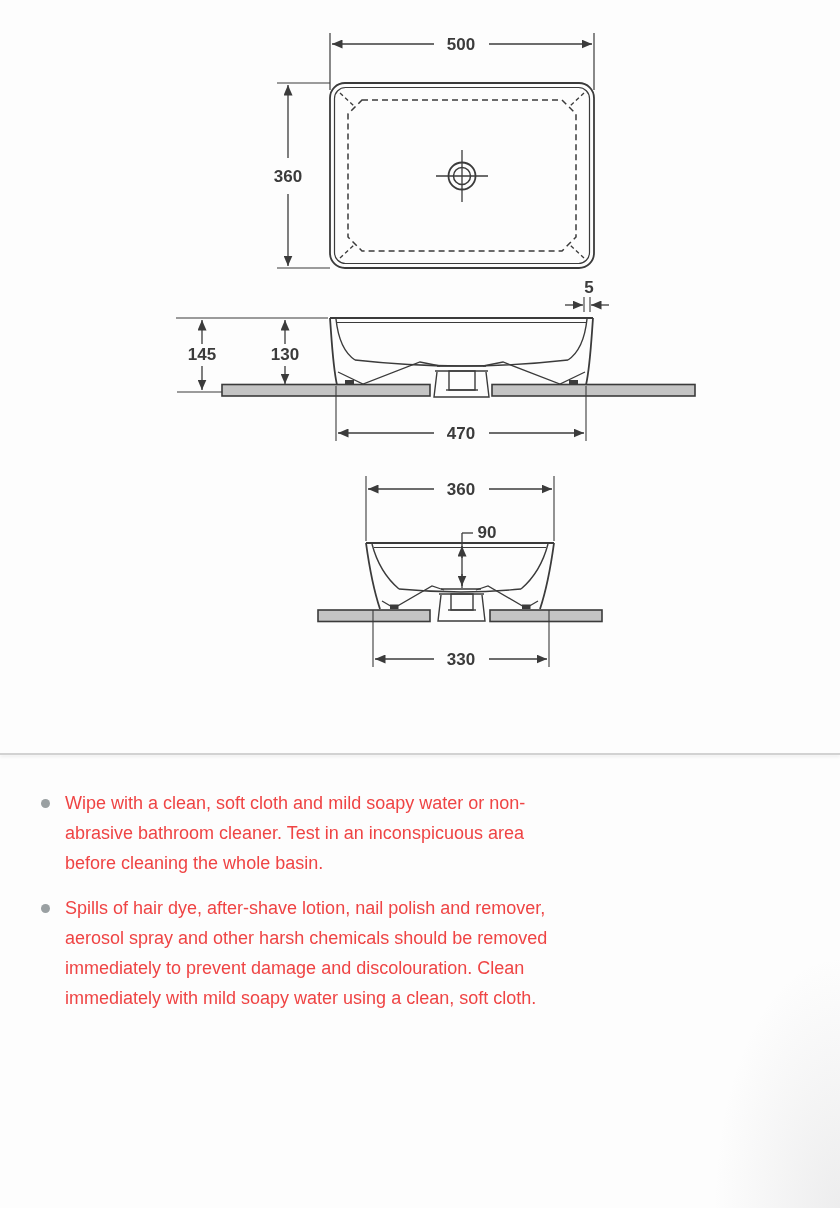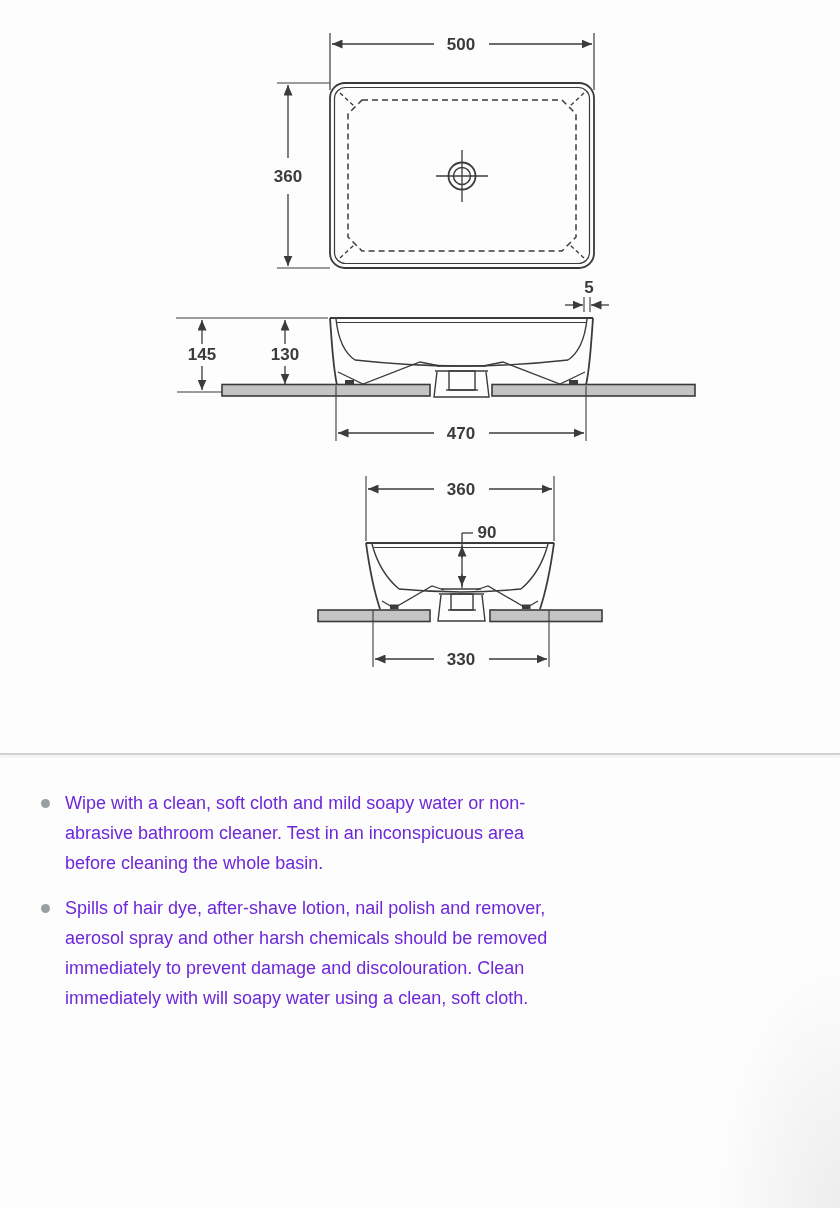--- a/index.html
+++ b/index.html
@@ -30,21 +30,21 @@
     letter-spacing:0;
   }
   .care ul{
     list-style:none;margin:0;padding:0;
   }
   .care li{
     position:relative;
     padding-left:29px;
     margin-bottom:15px;
     font-size:18px;line-height:30px;
-    color:#6d28d9;
+    color:#ef4444;
   }
   .bullet-dot{
     position:absolute;left:5px;top:11px;
     width:9px;height:9px;border-radius:50%;
     background:#9aa0a2;
   }
   .bullet-text{white-space:pre-line;display:block;}
   .corner-shade{
     position:absolute;right:0;bottom:0;
     width:150px;height:400px;
@@ -214,19 +214,19 @@
         <span class="bullet-dot"></span>
         <span class="bullet-text">Wipe with a clean, soft cloth and mild soapy water or non-
 abrasive bathroom cleaner. Test in an inconspicuous area
 before cleaning the whole basin.</span>
       </li>
       <li>
         <span class="bullet-dot"></span>
         <span class="bullet-text">Spills of hair dye, after-shave lotion, nail polish and remover,
 aerosol spray and other harsh chemicals should be removed
 immediately to prevent damage and discolouration. Clean
-immediately with will soapy water using a clean, soft cloth.</span>
+immediately with mild soapy water using a clean, soft cloth.</span>
       </li>
     </ul>
   </div>
 
   <div class="corner-shade"></div>
 </div>
 
 </body></html>

